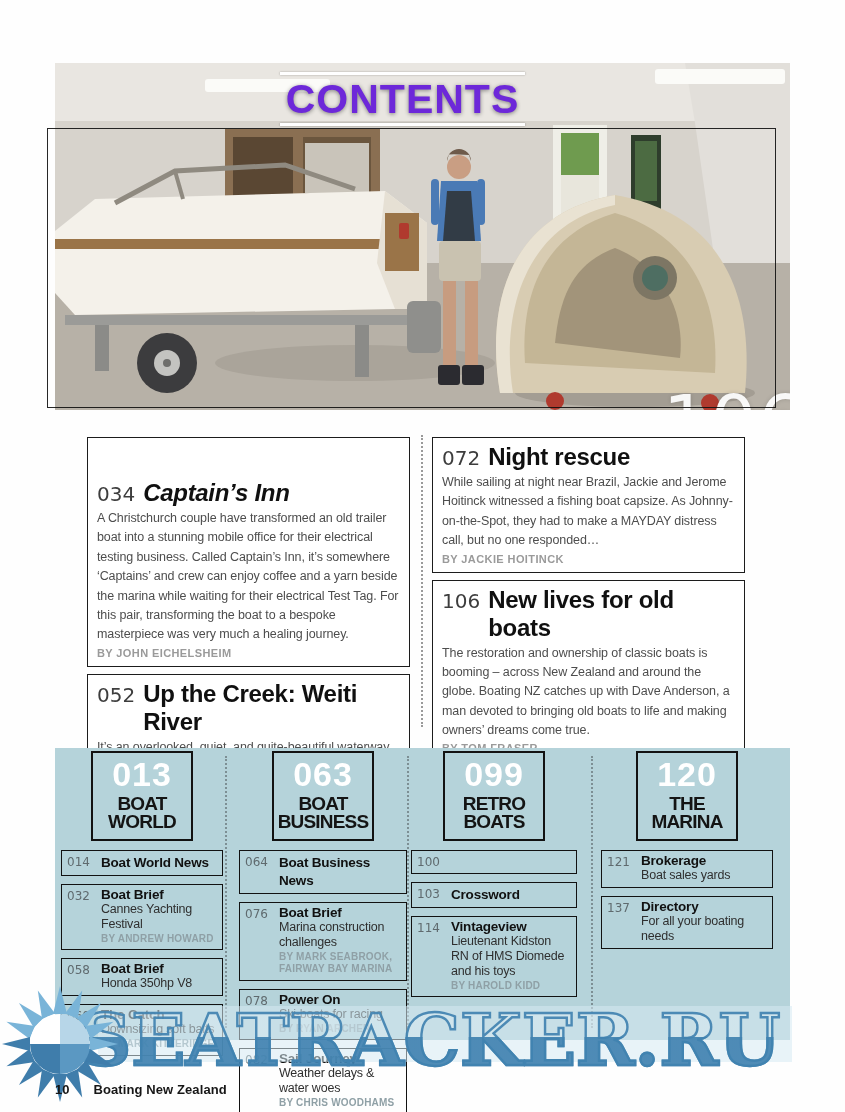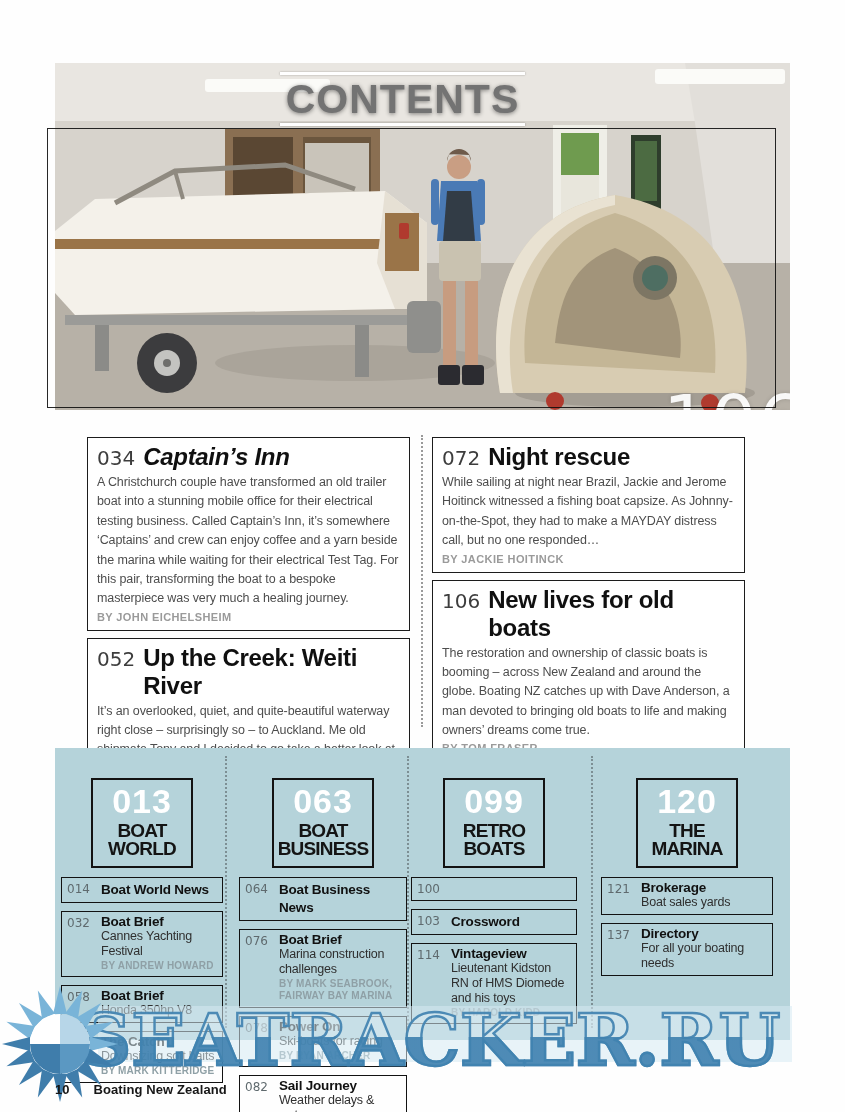--- a/index.html
+++ b/index.html
@@ -5,53 +5,53 @@
   html,body{margin:0;padding:0;background:#ffffff;}
   #page{position:relative;width:845px;height:1112px;background:#fefefe;overflow:hidden;
         font-family:"Liberation Sans",sans-serif;}
 
   
   .photo{position:absolute;left:55px;top:63px;width:735px;height:347px;overflow:hidden;background:#cfcbc4;}
   .photo-frame{position:absolute;left:47px;top:128px;width:727px;height:278px;border:1px solid rgba(15,15,15,.9);pointer-events:none;}
 
   .contents-block{position:absolute;left:280px;top:72px;width:245px;text-align:center;}
   .contents-rule{height:3px;background:#ffffff;box-shadow:0 0 2px rgba(0,0,0,.35);}
-  .contents-title{font-size:41px;font-weight:800;letter-spacing:1px;color:#737373;
+  .contents-title{font-size:41px;font-weight:800;letter-spacing:1px;color:#6d28d9;
                   line-height:1.1;padding:2px 0 1px;text-shadow:0 1px 4px rgba(0,0,0,.45);
                   font-family:"Liberation Sans",sans-serif;}
   .photo-page-num{position:absolute;left:608px;top:322px;color:rgba(255,255,255,.93);font-size:72px;
                   font-weight:400;letter-spacing:2px;line-height:1;text-shadow:0 0 4px rgba(0,0,0,.15);
                   font-family:"DejaVu Sans",sans-serif;}
 
   
   .features{position:absolute;left:55px;top:435px;width:735px;height:298px;}
   .feat-col{position:absolute;top:2px;display:flex;flex-direction:column;gap:7px;}
   .feat-col.left{left:32px;width:323px;}
   .feat-col.right{left:377px;width:313px;}
   .feat-divider{position:absolute;left:366px;top:0;height:292px;width:0;border-left:2px dotted #9a9a9a;}
 
   .article{border:1px solid #1c1c1c;padding:5px 9px 7px;background:#fff;}
   .art-title{display:flex;align-items:baseline;gap:8px;margin-bottom:2px;}
   .art-num{font-size:20px;font-weight:400;color:#3d3d3d;font-family:"DejaVu Sans",sans-serif;}
   .art-name{font-size:24px;font-weight:800;color:#101010;letter-spacing:-0.3px;}
-  .art-name.italic{font-style:italic;}
+  .art-name.italic{font-style:italic;margin-top:36px;}
   .art-body{font-size:12.5px;line-height:1.55;color:#4d4d4d;letter-spacing:-0.1px;}
   .art-by{margin-top:2px;font-size:11px;font-weight:700;color:#9a9a9a;letter-spacing:.4px;}
 
   
   .departments{position:absolute;left:55px;top:748px;width:735px;height:292px;background:#b5d3da;}
   .dep-col{position:absolute;top:0;height:292px;}
   .dep-col.c1{left:6px;width:162px;}
   .dep-col.c2{left:184px;width:168px;}
   .dep-col.c3{left:356px;width:166px;}
   .dep-col.c4{left:546px;width:172px;}
   .dep-sep{position:absolute;top:8px;height:272px;width:0;border-left:2px dotted #7d8f94;}
   .dep-sep.s1{left:170px;} .dep-sep.s2{left:352px;} .dep-sep.s3{left:536px;}
 
-  .dep-head{width:98px;margin:30px auto 0;border:2px solid #121212;text-align:center;padding:4px 0 7px;}
+  .dep-head{width:98px;margin:3px auto 0;border:2px solid #121212;text-align:center;padding:4px 0 7px;}
   .dep-head-num{font-size:34px;font-weight:800;color:#ffffff;line-height:1.05;letter-spacing:1px;}
   .dep-head-title{font-size:19px;font-weight:800;color:#141414;line-height:.98;letter-spacing:-0.8px;
                   white-space:pre-line;margin-top:2px;}
 
   .dep-items{margin-top:9px;display:flex;flex-direction:column;gap:8px;}
   .dep-item{border:1.2px solid #121212;padding:2px 5px 4px;display:grid;grid-template-columns:28px 1fr;column-gap:6px;}
   .dep-num{font-size:12px;color:#5f6a6e;padding-top:2px;font-family:"DejaVu Sans",sans-serif;}
   .dep-text{min-width:0;}
   .dep-title{font-size:13.5px;font-weight:800;color:#111;letter-spacing:-0.2px;}
   .dep-sub{font-size:12.5px;color:#2f2f2f;line-height:1.2;letter-spacing:-0.2px;}

